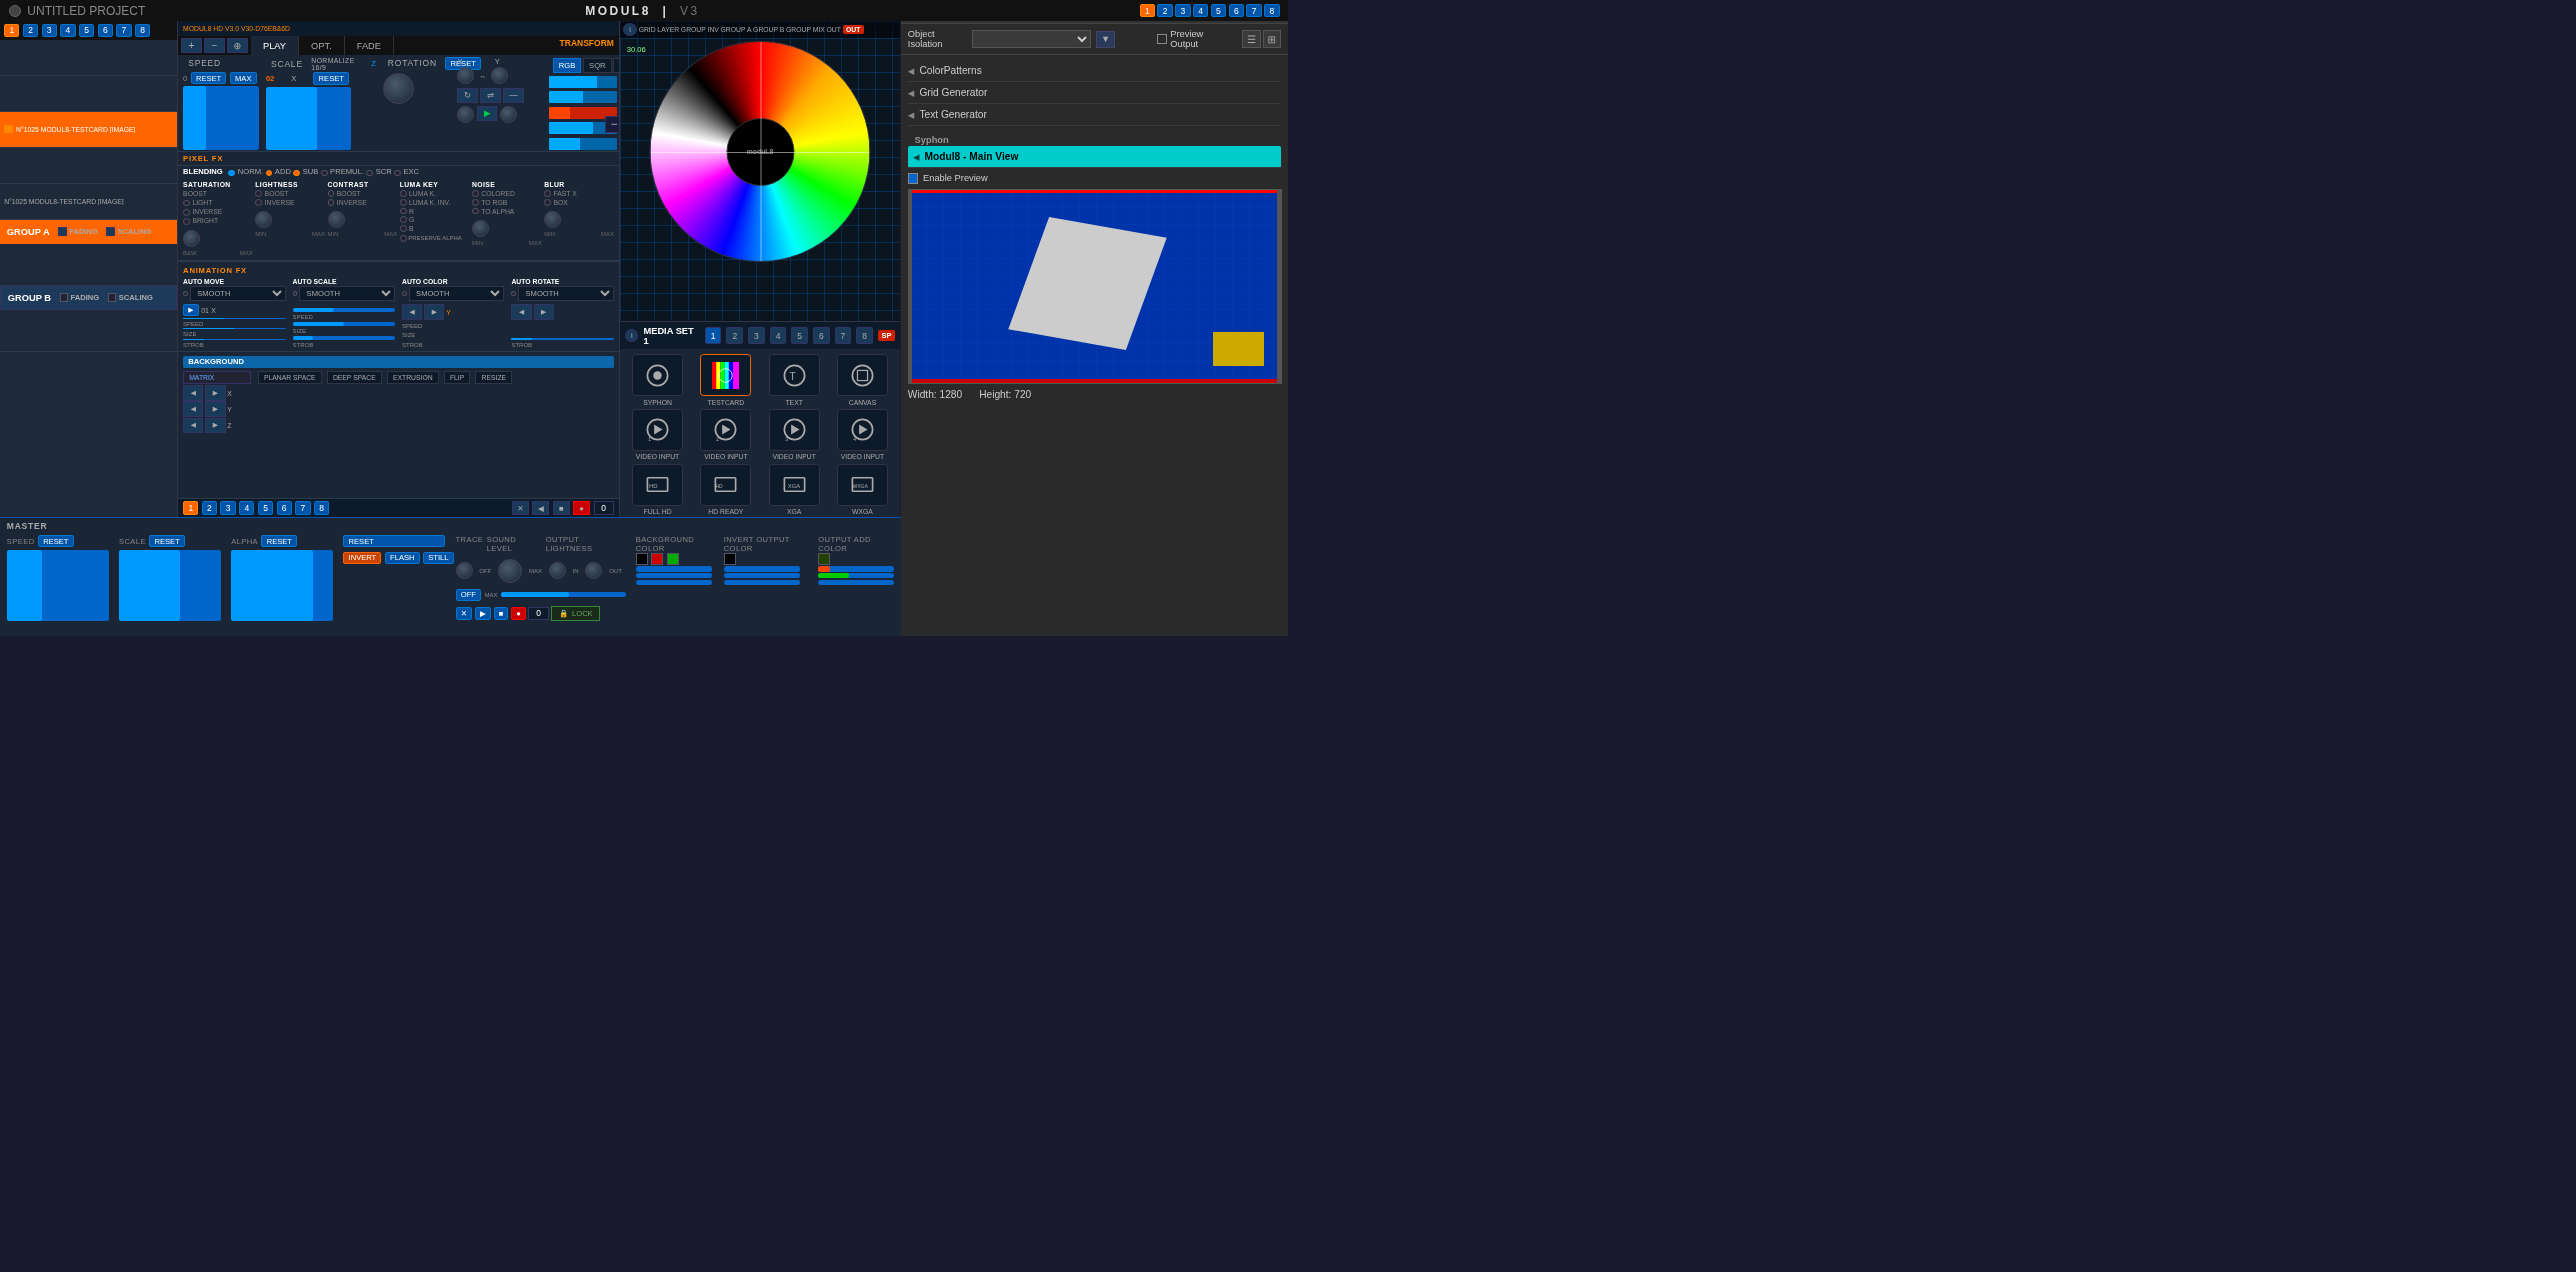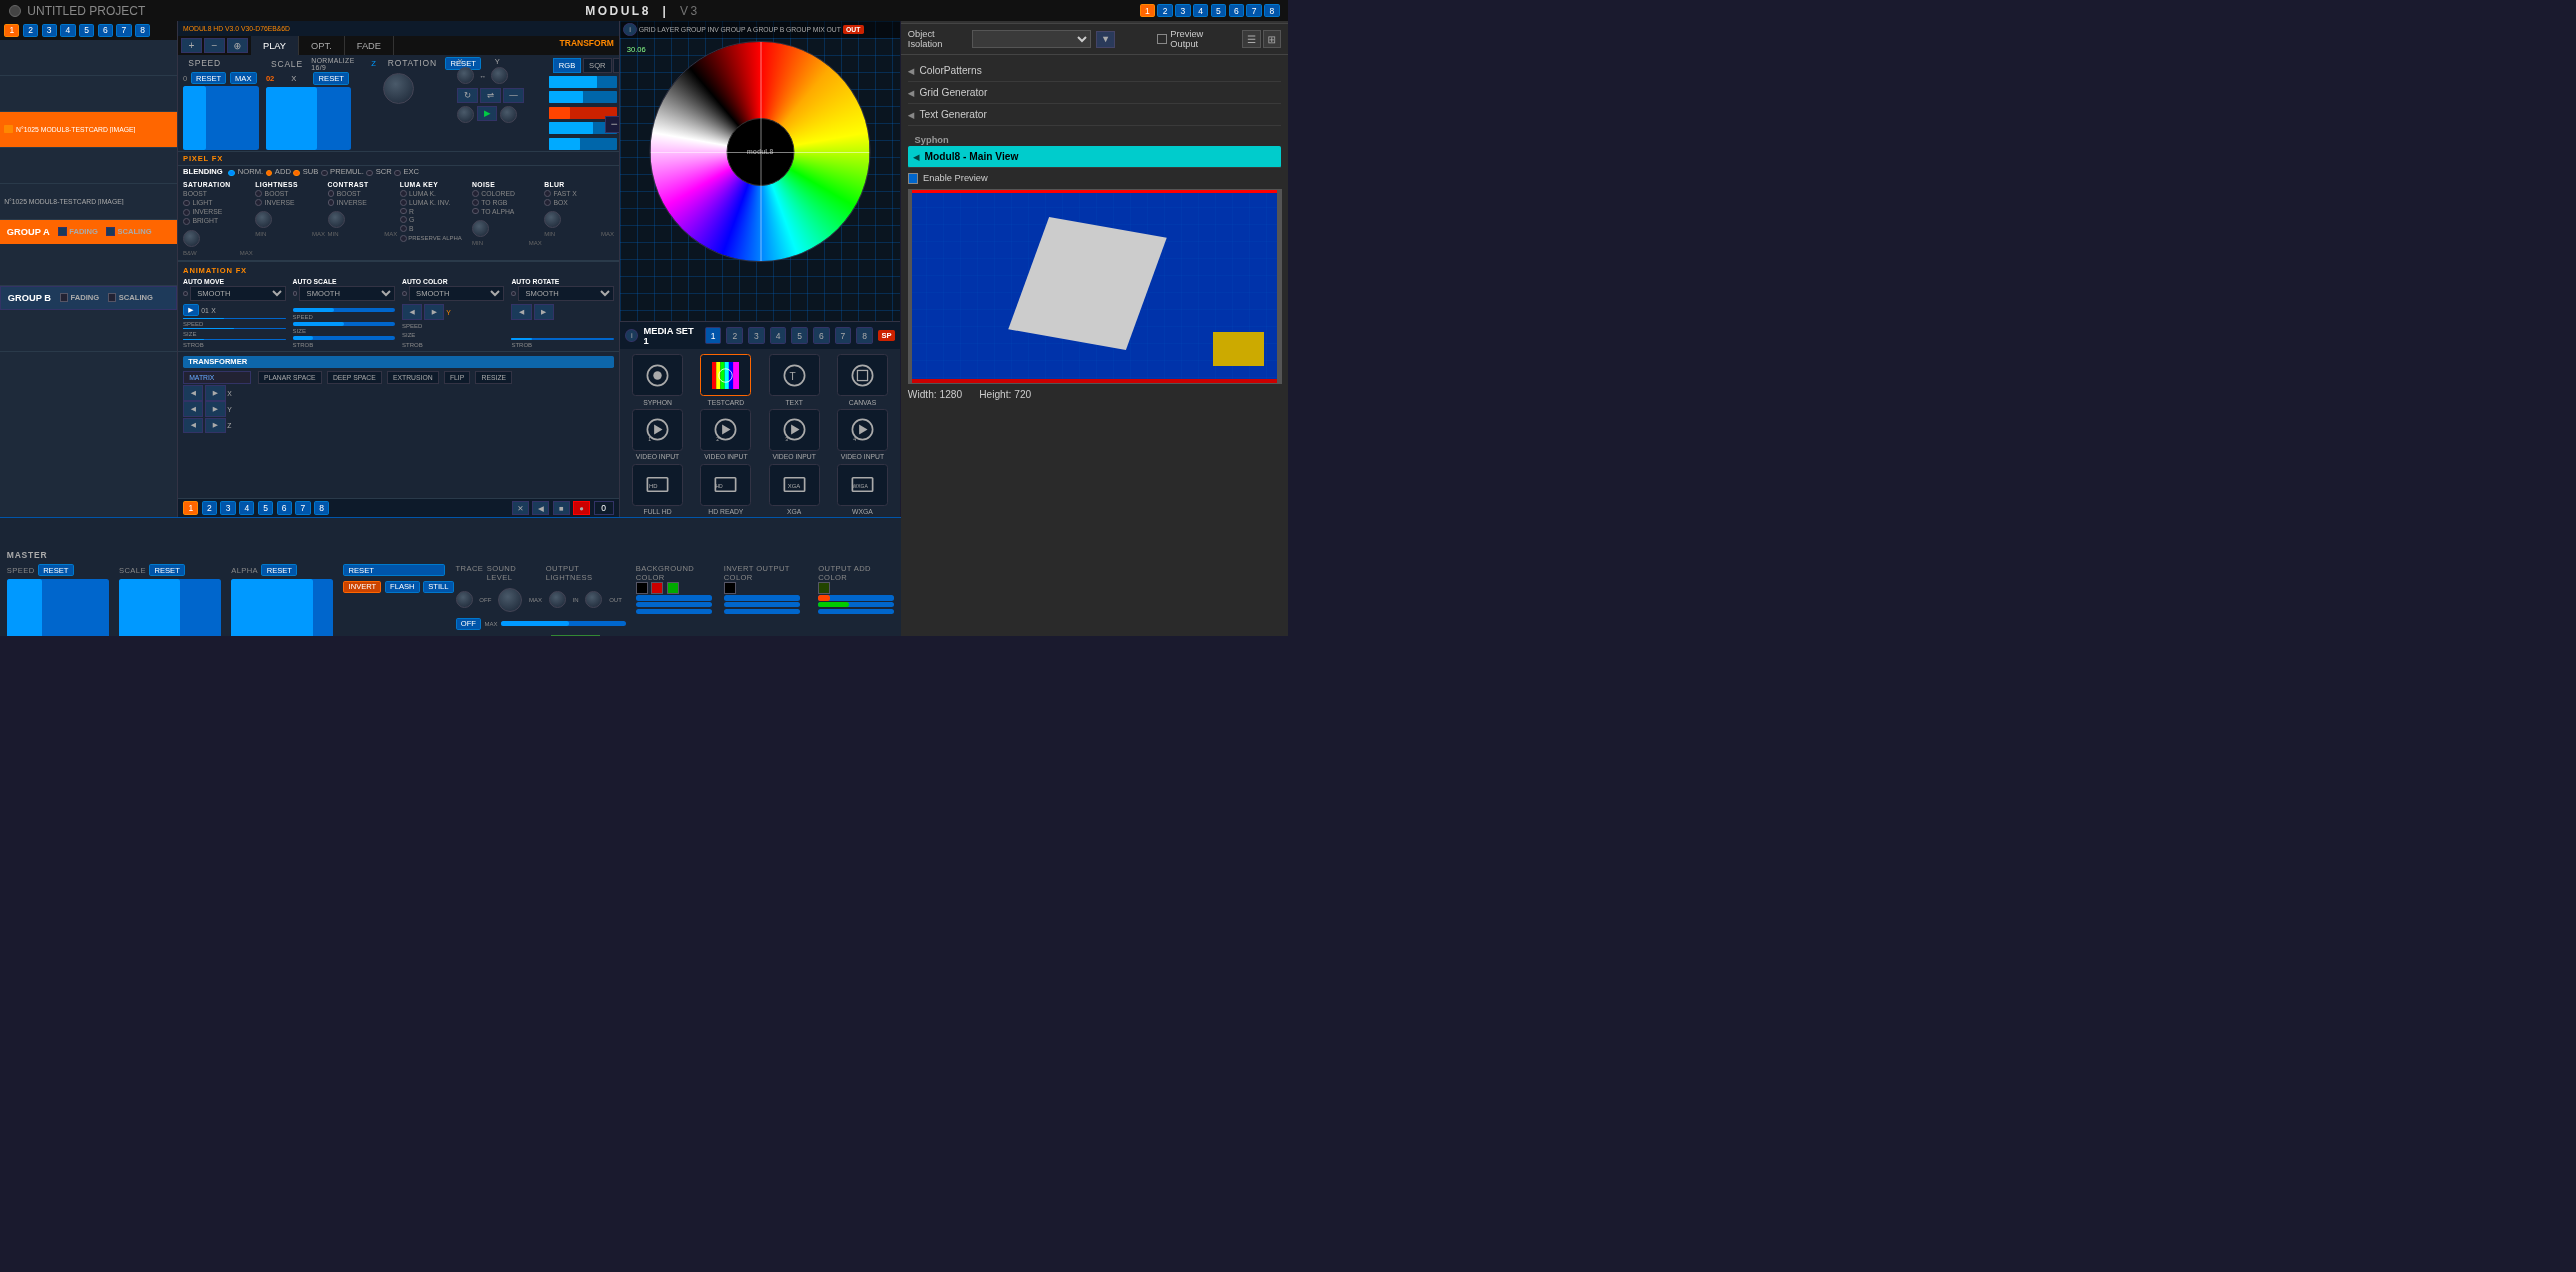--- a/index.html
+++ b/index.html
@@ -502,21 +502,20 @@
       background: #1a2535;
       border-top: 1.7px solid #0055aa;
       padding: 3.4px 6.8px;
     }
     .master-label {
       font-size: 8.5px;
       color: #aaa;
       font-weight: bold;
       letter-spacing: 0.8px;
       margin-bottom: 3.4px;
-      margin-top: 29px;
     }
     .master-grid {
       display: flex;
       gap: 10.2px;
     }
     .master-col {
       display: flex;
       flex-direction: column;
       gap: 2.5px;
       min-width: 102px;
@@ -1189,21 +1188,21 @@
         <div class="slider-track" style="width:100%;margin-top:17px;">
           <div class="slider-fill" style="width:20%;"></div>
         </div>
         <div style="font-size:6px;color:#888;">STROB</div>
       </div>
     </div>
   </div>
 
   <div class="transformer-section">
     <div style="display:flex;align-items:center;gap:3.4px;background:#0d66aa;padding:1.7px 5.1px;border-radius:1.7px;margin-bottom:3.4px;">
-      <span style="font-size:7.6px;font-weight:bold;color:#fff;">TRANSFORMER</span>
+      <span style="font-size:7.6px;font-weight:bold;color:#fff;">BACKGROUND</span>
     </div>
     <div style="display:flex;gap:6.8px;">
       <div style="display:flex;flex-direction:column;gap:1.7px;min-width:68px;">
         <div style="background:#223;border:0.8px solid #336;padding:1.7px 5.1px;font-size:6.8px;color:#66aaff;">MATRIX</div>
 
         <div style="display:flex;flex-direction:column;gap:0.8px;">
           <div style="display:flex;align-items:center;gap:1.7px;">
             <div class="toolbar-icon" style="font-size:6.8px;">◀</div>
             <div class="toolbar-icon" style="font-size:6.8px;">▶</div>
             <span style="font-size:6.8px;color:#aaa;">X</span>

